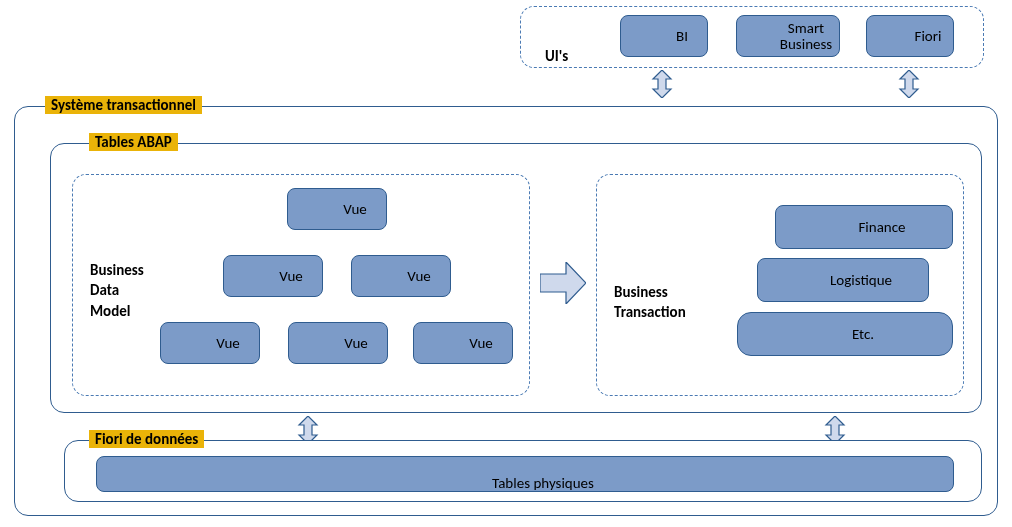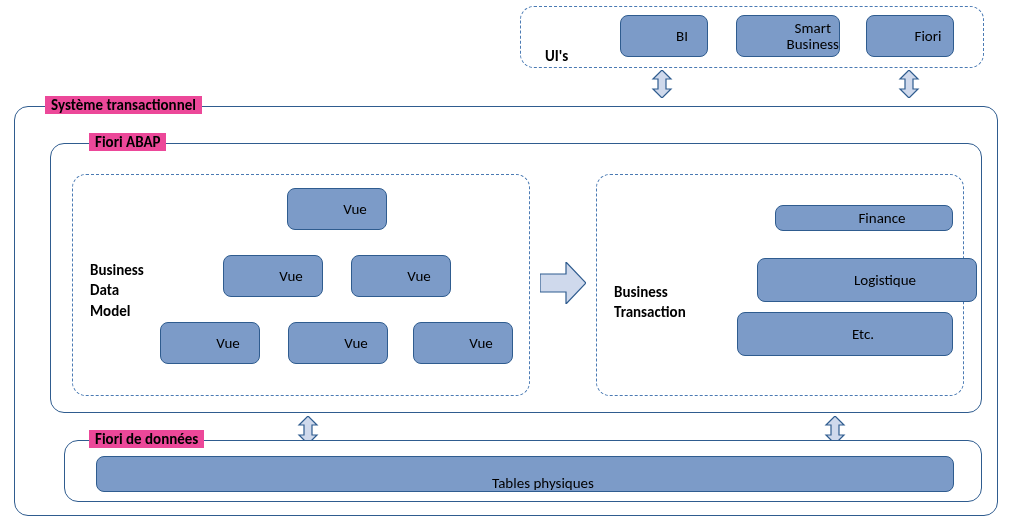--- a/index.html
+++ b/index.html
@@ -22,21 +22,21 @@
   }
   .dashed-frame {
     border: 1.5px dashed #4a7ab3;
     border-radius: 14px;
     position: absolute;
     background: #fff;
   }
   .frame-title {
     position: absolute;
     top: -11px;
-    background: #ec4899;
+    background: #eab308;
     padding: 0 6px;
     font-weight: 700;
     white-space: nowrap;
   }
   .block {
     background: #7c9bc8;
     border: 1.5px solid #2f5c8f;
     border-radius: 8px;
     display: flex;
     align-items: center;
@@ -69,21 +69,21 @@
 </style>
 </head>
 <body>
 
 <div class="dashed-frame" style="left:520px; top:6px; width:464px; height:62px;">
 </div>
 <span class="inner-label" style="left:545px; top:26px;">UI's</span>
 <div class="block" style="left:620px; top:15px; width:88px; height:42px;">
   <span>BI</span>
 </div>
-<div class="block" style="left:736px; top:15px; width:104px; height:42px; white-space:pre;justify-content:flex-end;">
+<div class="block" style="left:736px; top:15px; width:104px; height:42px; white-space:pre;">
   <span>Smart
 Business</span>
 </div>
 <div class="block" style="left:866px; top:15px; width:88px; height:42px;justify-content:center;">
   <span>Fiori</span>
 </div>
 
 <div class="arrow-biv" style="left:649px; top:70px;">
   <svg viewBox="0 0 26 28">
       <path d="M13 0 L22 9 L17 9 L17 19 L22 19 L13 28 L4 19 L9 19 L9 9 L4 9 Z" fill="#cfd9ec" stroke="#2f5c8f" stroke-width="1.2"></path>
@@ -93,21 +93,21 @@
   <svg viewBox="0 0 26 28">
       <path d="M13 0 L22 9 L17 9 L17 19 L22 19 L13 28 L4 19 L9 19 L9 9 L4 9 Z" fill="#cfd9ec" stroke="#2f5c8f" stroke-width="1.2"></path>
     </svg>
 </div>
 
 <div class="solid-frame" style="left:14px; top:106px; width:984px; height:410px;">
   <span class="frame-title" style="left:30px;">Système transactionnel</span>
 </div>
 
 <div class="solid-frame" style="left:50px; top:143px; width:932px; height:270px;">
-  <span class="frame-title" style="left:38px;">Fiori ABAP</span>
+  <span class="frame-title" style="left:38px;">Tables ABAP</span>
 </div>
 
 <div class="dashed-frame" style="left:72px; top:174px; width:458px; height:222px;"></div>
 <span class="inner-label" style="left:90px; top:240px;">Business
 Data
 Model</span>
 
 <div class="block" style="left:287px; top:188px; width:100px; height:42px;">
   <span>Vue</span>
 </div>
@@ -130,27 +130,27 @@
 <div class="arrow-right" style="left:540px; top:262px;">
   <svg viewBox="0 0 46 42">
       <path d="M0 12 L26 12 L26 0 L46 21 L26 42 L26 30 L0 30 Z" fill="#cfd9ec" stroke="#2f5c8f" stroke-width="1.2"></path>
     </svg>
 </div>
 
 <div class="dashed-frame" style="left:596px; top:174px; width:368px; height:222px;"></div>
 <span class="inner-label" style="left:614px; top:262px;">Business
 Transaction</span>
 
-<div class="block" style="left:775px; top:205px; width:178px; height:26px;">
+<div class="block" style="left:775px; top:205px; width:178px; height:44px;">
   <span>Finance</span>
 </div>
-<div class="block" style="left:757px; top:258px; width:220px; height:44px;">
+<div class="block" style="left:757px; top:258px; width:172px; height:44px;">
   <span>Logistique</span>
 </div>
-<div class="block" style="left:737px; top:312px; width:216px; height:44px;">
+<div class="block" style="left:737px; top:312px; width:216px; height:44px;border-radius:14px;">
   <span>Etc.</span>
 </div>
 
 <div class="arrow-biv" style="left:295px; top:416px;">
   <svg viewBox="0 0 26 28">
       <path d="M13 0 L22 9 L17 9 L17 19 L22 19 L13 28 L4 19 L9 19 L9 9 L4 9 Z" fill="#cfd9ec" stroke="#2f5c8f" stroke-width="1.2"></path>
     </svg>
 </div>
 <div class="arrow-biv" style="left:822px; top:416px;">
   <svg viewBox="0 0 26 28">

